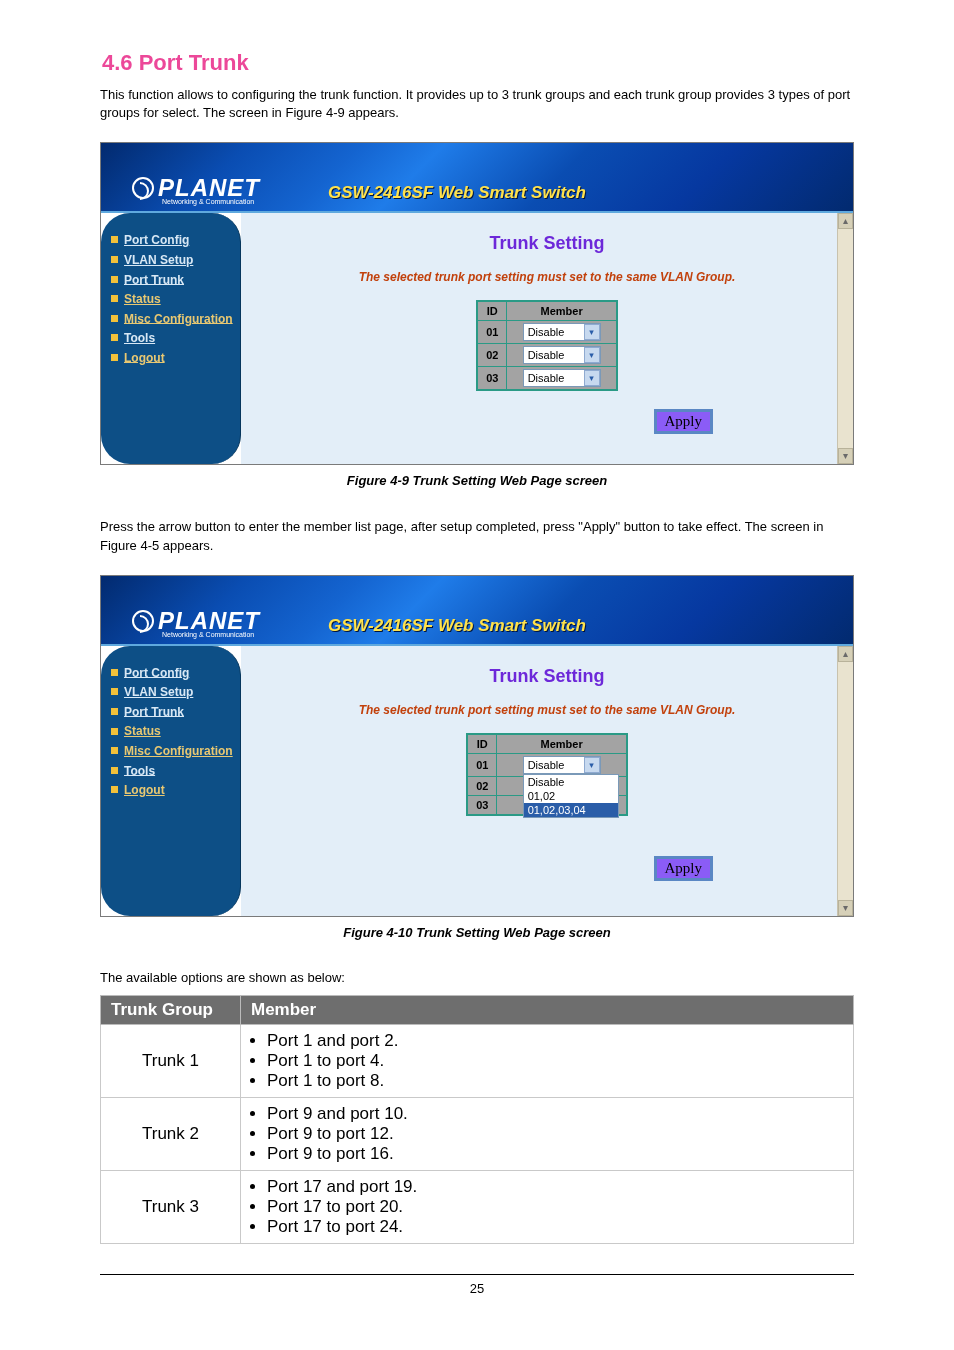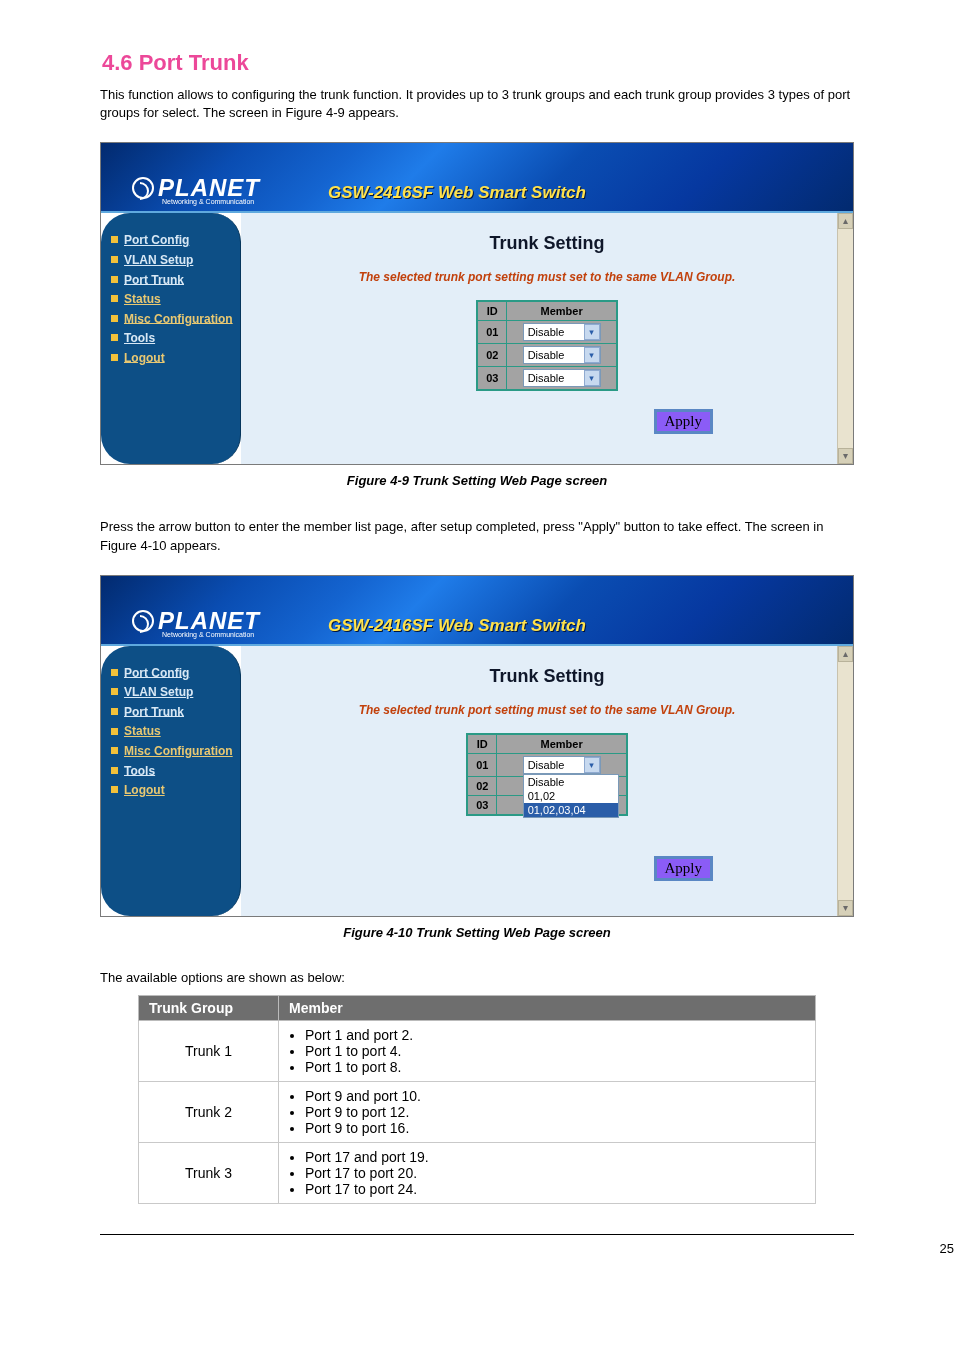--- a/index.html
+++ b/index.html
@@ -134,21 +134,21 @@
     position:absolute; right:0; top:0; bottom:0; width:16px;
     background: #e9e3cf;
     border-left:1px solid #c8c2ae;
   }
   .content-scroll .arrow-up, .content-scroll .arrow-down {
     height:16px; background:#d6d0b8; border:1px solid #b8b29a;
     font-size:10px; line-height:14px; text-align:center; color:#6a6a6a;
   }
   .content-scroll .arrow-down { position:absolute; bottom:0; left:0; right:0; }
   .ct-title {
-    color: #0f172a;
+    color: #6d28d9;
     font-size: 18px;
     font-weight: bold;
     margin-bottom: 16px;
   }
   .ct-sub {
     font-size: 12px;
     font-weight: bold;
     color: #c2410c;
     margin-bottom: 16px;
     font-style: italic;
@@ -196,42 +196,42 @@
     display:inline-block;
     border:3px solid #5a87c4;
     background:#8b5cf6;
     font-family: "Times New Roman", serif;
     font-size: 15px;
     padding: 1px 8px;
   }
   
   .sum-intro { margin: 10px 100px; font-size:13px; }
   table.summary {
-    width: 678px;
+    width: 754px;
     margin: 8px auto 20px auto;
     border-collapse: collapse;
-    font-size: 14px;
+    font-size: 17px;
   }
   table.summary th {
     background: #6e6e6e; color:#fff; font-weight:bold;
     text-align:left; padding:4px 10px;
     border:1px solid #bbb;
   }
   table.summary td {
     border:1px solid #c9c9c9; padding:6px 10px;
     vertical-align: top;
   }
   table.summary td.k {
     width:140px; text-align:center; vertical-align:middle;
     font-weight:normal;
   }
   ul.ports { margin:0; padding:0 0 0 16px; list-style: disc; }
   ul.ports li { margin:0; padding:0; }
   .footer-line { border-top:1px solid #000; width:754px; margin:30px auto 6px auto;}
-  .footer-num { text-align:right; font-size:13px; }
+  .footer-num { text-align:center; font-size:13px; }
 </style>
 </head>
 <body>
 <div class="page">
 
 <div class="section-heading">4.6 Port Trunk</div>
 <div class="body-text">This function allows to configuring the trunk function. It provides up to 3 trunk groups and each trunk group provides 3 types of port groups for select. The screen in Figure 4-9 appears.</div>
 
 <div class="shot">
   <div class="banner">
@@ -291,21 +291,21 @@
       </div>
       <div class="content-scroll">
         <div class="arrow-up">▴</div>
         <div class="arrow-down">▾</div>
       </div>
     </div>
   </div>
 </div>
 <div class="fig-caption">Figure 4-9 Trunk Setting Web Page screen</div>
 
-<div class="body-text">Press the arrow button to enter the member list page, after setup completed, press "Apply" button to take effect. The screen in Figure 4-10 appears.</div>
+<div class="body-text">Press the arrow button to enter the member list page, after setup completed, press "Apply" button to take effect. The screen in Figure 4-5 appears.</div>
 
 <div class="shot">
   <div class="banner">
     <div class="logo-block">
       <div class="logo-main">
         <span class="logo-circle"></span>
         <span>PLANET</span>
       </div>
       <div class="logo-sub">Networking &amp; Communication</div>
     </div>

